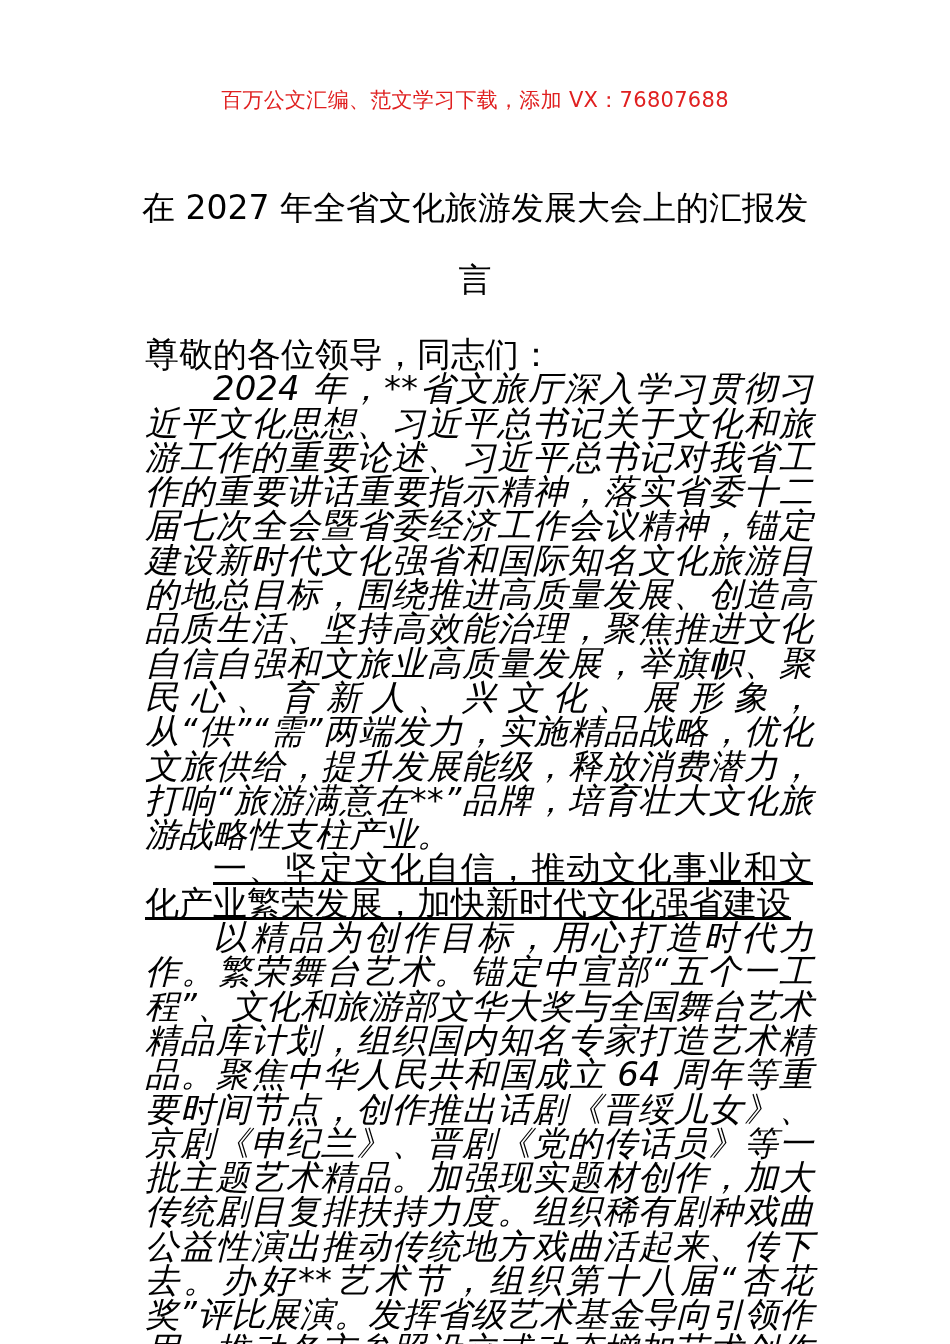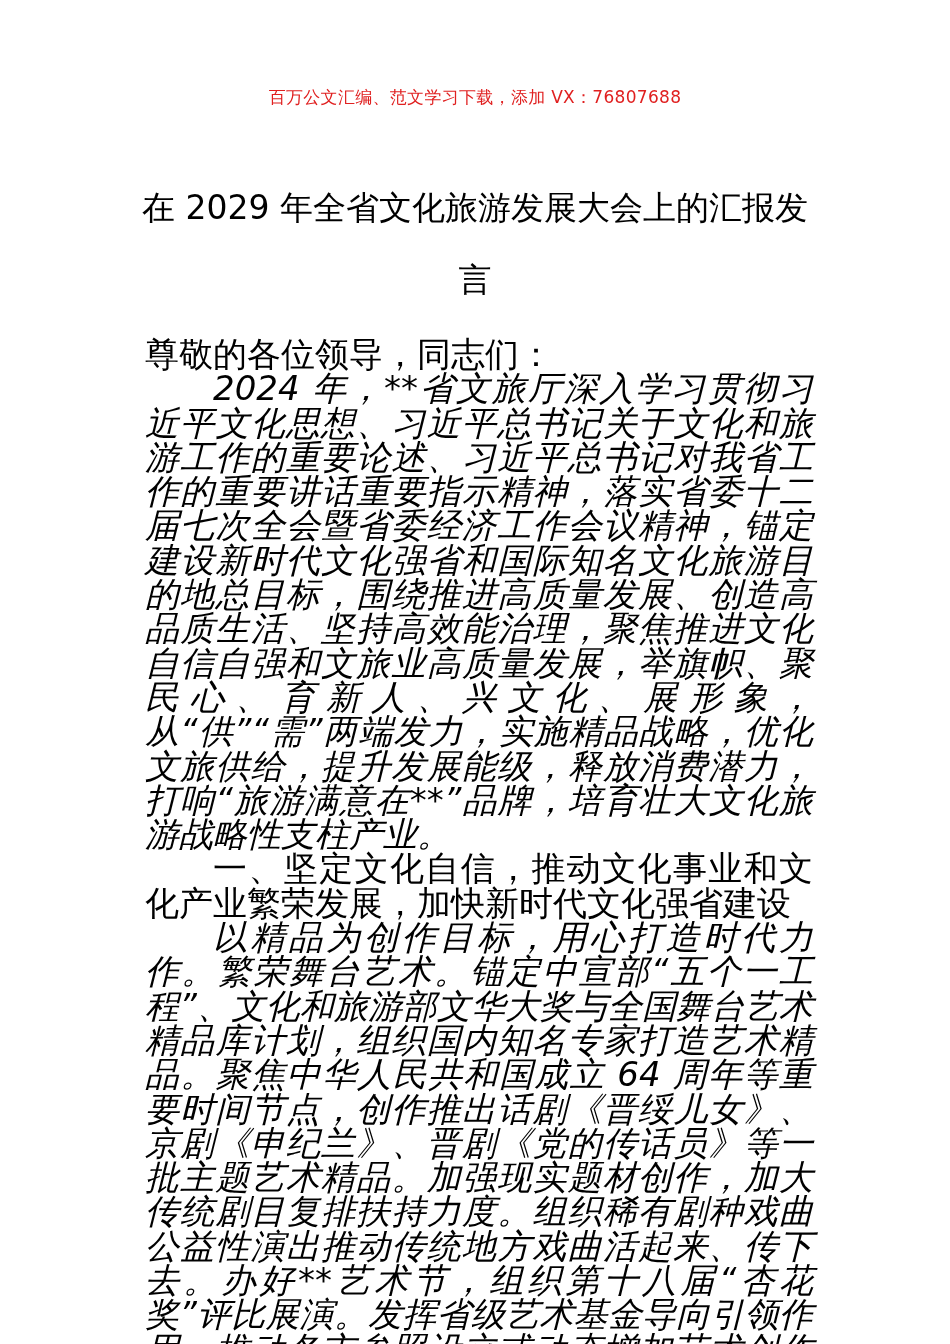--- a/index.html
+++ b/index.html
@@ -14,21 +14,21 @@
     overflow: hidden;
     font-family: "DejaVu Sans", "Liberation Sans", sans-serif;
     color: #000000;
   }
   .watermark {
     position: absolute;
     top: 86px;
     left: 0;
     width: 950px;
     text-align: center;
-    font-size: 17px;
+    font-size: 21px;
     color: #e02020;
     letter-spacing: 0.3px;
   }
   .title {
     position: absolute;
     top: 172px;
     left: 140px;
     width: 670px;
     text-align: center;
     font-size: 33px;
@@ -48,27 +48,28 @@
     margin: 0;
     padding: 0;
   }
   .indent {
     text-indent: 2em;
     font-style: italic;
   }
   .heading {
     text-indent: 2em;
     font-family: "DejaVu Serif", serif;
+    text-decoration: underline;
   }
 </style>
 </head>
 <body>
 
 <div class="watermark">百万公文汇编、范文学习下载，添加 VX：76807688</div>
 
-<div class="title">在 2029 年全省文化旅游发展大会上的汇报发言</div>
+<div class="title">在 2027 年全省文化旅游发展大会上的汇报发言</div>
 
 <div class="body-text">
   <p>尊敬的各位领导，同志们：</p>
   <p class="indent">2024 年，**省文旅厅深入学习贯彻习近平文化思想、习近平总书记关于文化和旅游工作的重要论述、习近平总书记对我省工作的重要讲话重要指示精神，落实省委十二届七次全会暨省委经济工作会议精神，锚定建设新时代文化强省和国际知名文化旅游目的地总目标，围绕推进高质量发展、创造高品质生活、坚持高效能治理，聚焦推进文化自信自强和文旅业高质量发展，举旗帜、聚民心、育新人、兴文化、展形象，从“供”“需”两端发力，实施精品战略，优化文旅供给，提升发展能级，释放消费潜力，打响“旅游满意在**”品牌，培育壮大文化旅游战略性支柱产业。</p>
   <p class="heading">一、坚定文化自信，推动文化事业和文化产业繁荣发展，加快新时代文化强省建设</p>
   <p class="indent">以精品为创作目标，用心打造时代力作。繁荣舞台艺术。锚定中宣部“五个一工程”、文化和旅游部文华大奖与全国舞台艺术精品库计划，组织国内知名专家打造艺术精品。聚焦中华人民共和国成立 64 周年等重要时间节点，创作推出话剧《晋绥儿女》、京剧《申纪兰》、晋剧《党的传话员》等一批主题艺术精品。加强现实题材创作，加大传统剧目复排扶持力度。组织稀有剧种戏曲公益性演出推动传统地方戏曲活起来、传下去。办好**艺术节，组织第十八届“杏花奖”评比展演。发挥省级艺术基金导向引领作用，推动各市参照设立或动态增加艺术创作专项资金繁荣书画艺术。打造“晋派书画”领军人物，努力推出扛</p>
 </div>
 
 </body></html>

